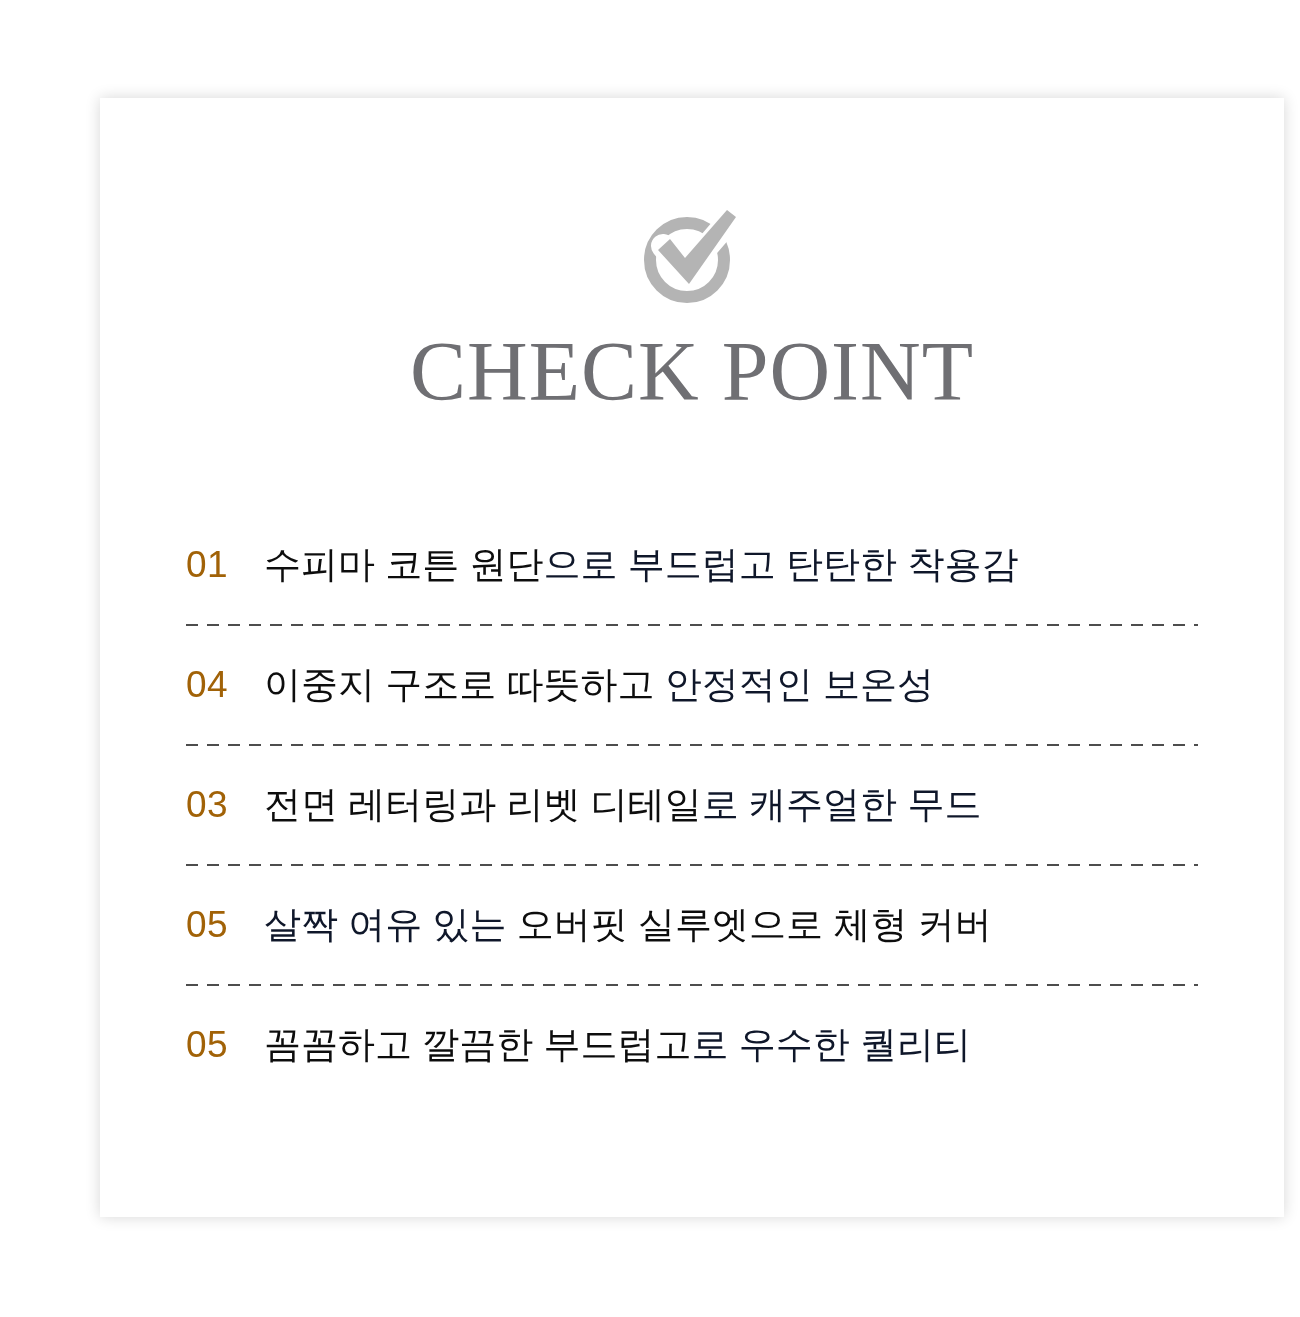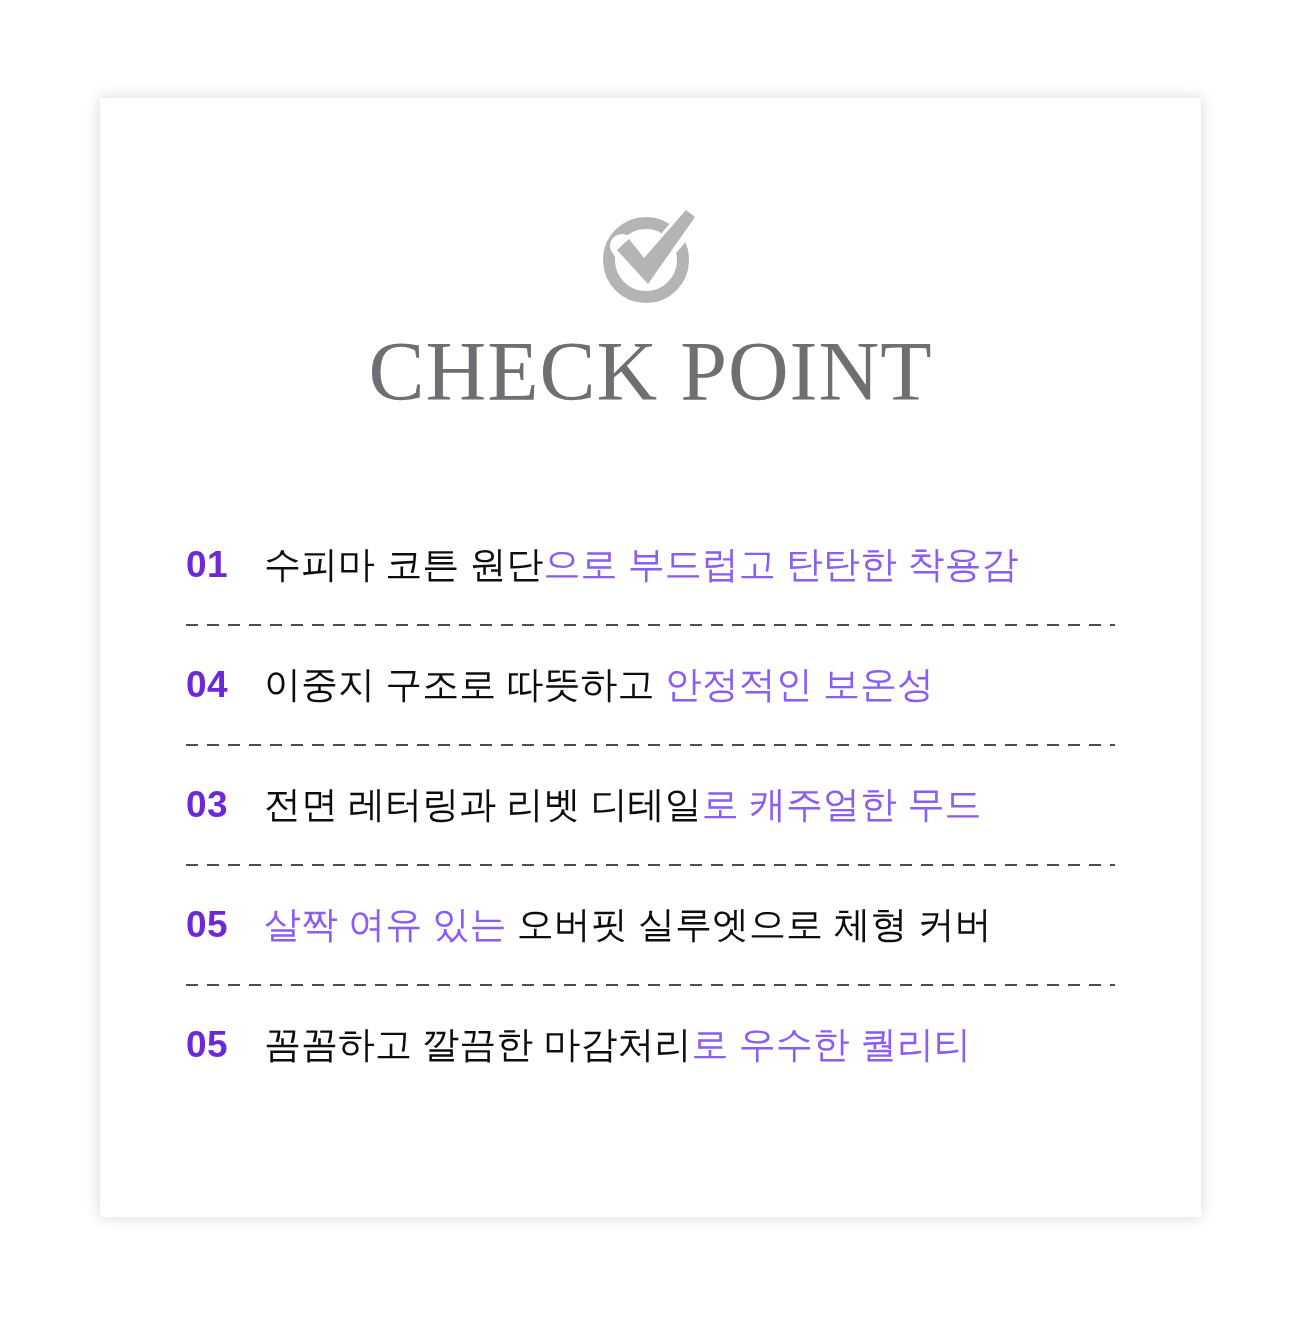--- a/index.html
+++ b/index.html
@@ -15,21 +15,21 @@
     position: relative;
     width: 1300px;
     height: 1317px;
     background: #ffffff;
     overflow: hidden;
   }
   .card {
     position: absolute;
     left: 100px;
     top: 98px;
-    width: 1101px;
+    width: 1184px;
     height: 1119px;
     background: #ffffff;
     box-shadow: 0 0 14px rgba(0,0,0,0.16);
     box-sizing: border-box;
     padding: 0 86px;
   }
   .icon-wrap {
     margin-top: 110px;
     display: flex;
     justify-content: center;
@@ -52,33 +52,33 @@
     margin-top: 92px;
   }
   .row {
     display: flex;
     align-items: baseline;
     padding: 35px 0;
   }
   .num {
     flex: 0 0 56px;
     font-size: 37px;
-    font-weight: 700;
-    color: #6d28d9;
+    font-weight: 400;
+    color: #a16207;
     letter-spacing: 0.5px;
   }
   .txt {
     font-size: 37px;
     line-height: 48px;
     color: #111111;
     white-space: pre-wrap;
     margin-left: 22px;
   }
   .txt .strong { font-weight: 400; color: #0d0d0d; }
-  .txt .reg    { font-weight: 400; color: #8b5cf6; }
+  .txt .reg    { font-weight: 400; color: #0f172a; }
   .divider {
     height: 2px;
     background-image: repeating-linear-gradient(
       90deg,
       #4d4d4d 0px, #4d4d4d 12px,
       transparent 12px, transparent 21px
     );
   }
 </style>
 </head>
@@ -121,18 +121,18 @@
       <div class="divider"></div>
 
       <div class="row">
         <span class="num">05</span>
         <span class="txt"><span class="reg">살짝 여유 있는 </span><span class="strong">오버핏 실루엣으로 체형 커버</span><span class="reg"></span></span>
       </div>
       <div class="divider"></div>
 
       <div class="row">
         <span class="num">05</span>
-        <span class="txt"><span class="reg"></span><span class="strong">꼼꼼하고 깔끔한 마감처리</span><span class="reg">로 우수한 퀄리티</span></span>
+        <span class="txt"><span class="reg"></span><span class="strong">꼼꼼하고 깔끔한 부드럽고</span><span class="reg">로 우수한 퀄리티</span></span>
       </div>
 
     </div>
   </div>
 </div>
 
 </body></html>

